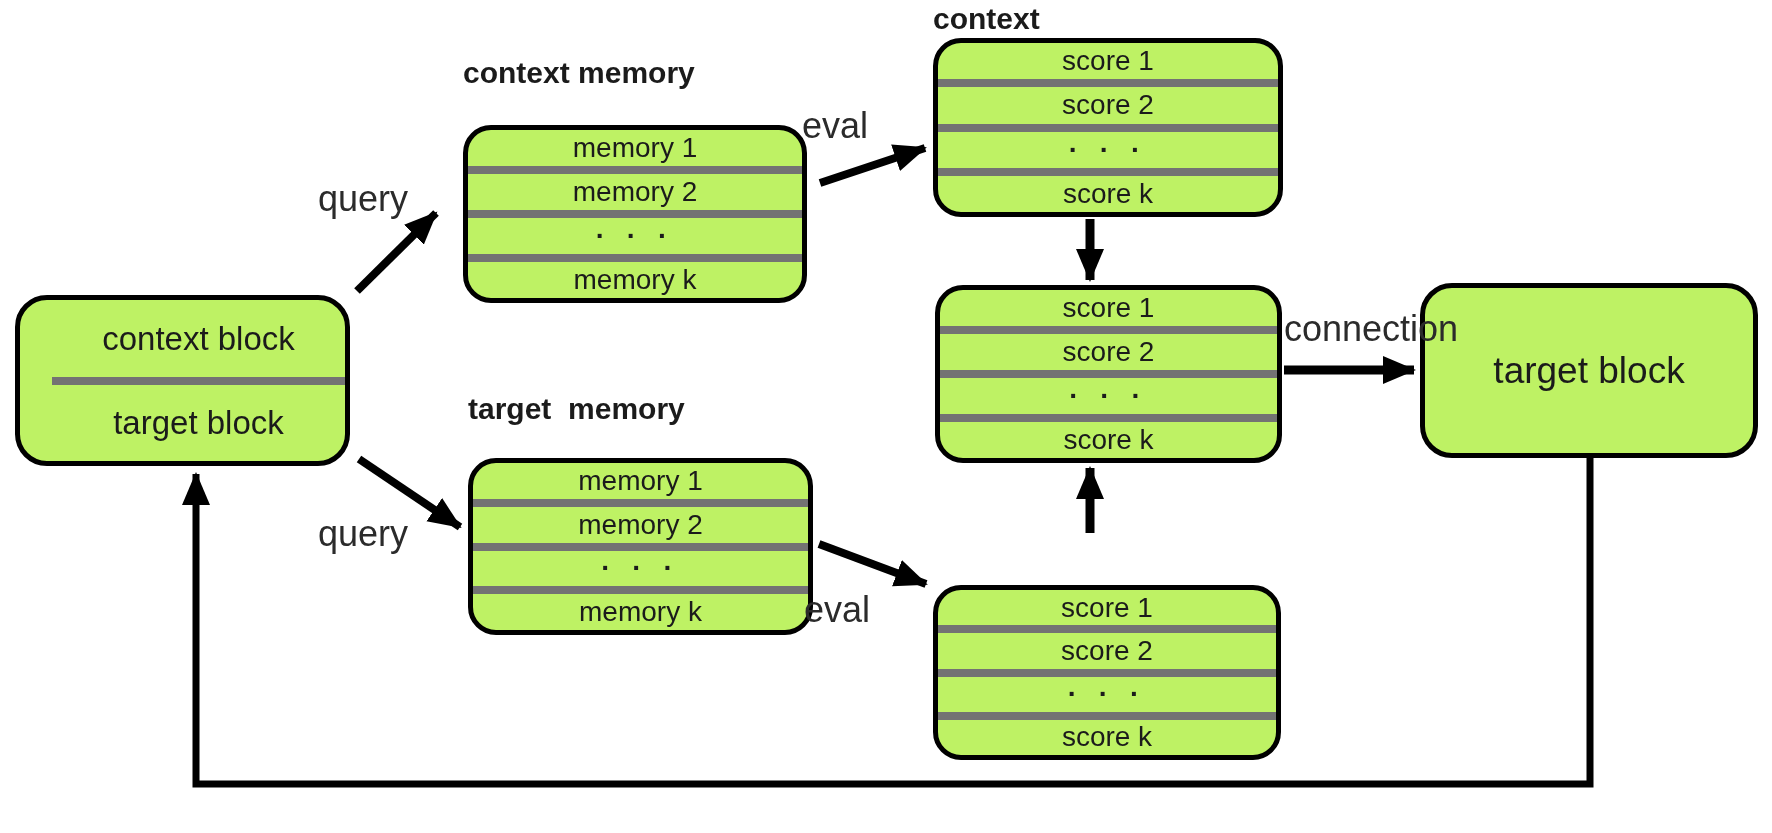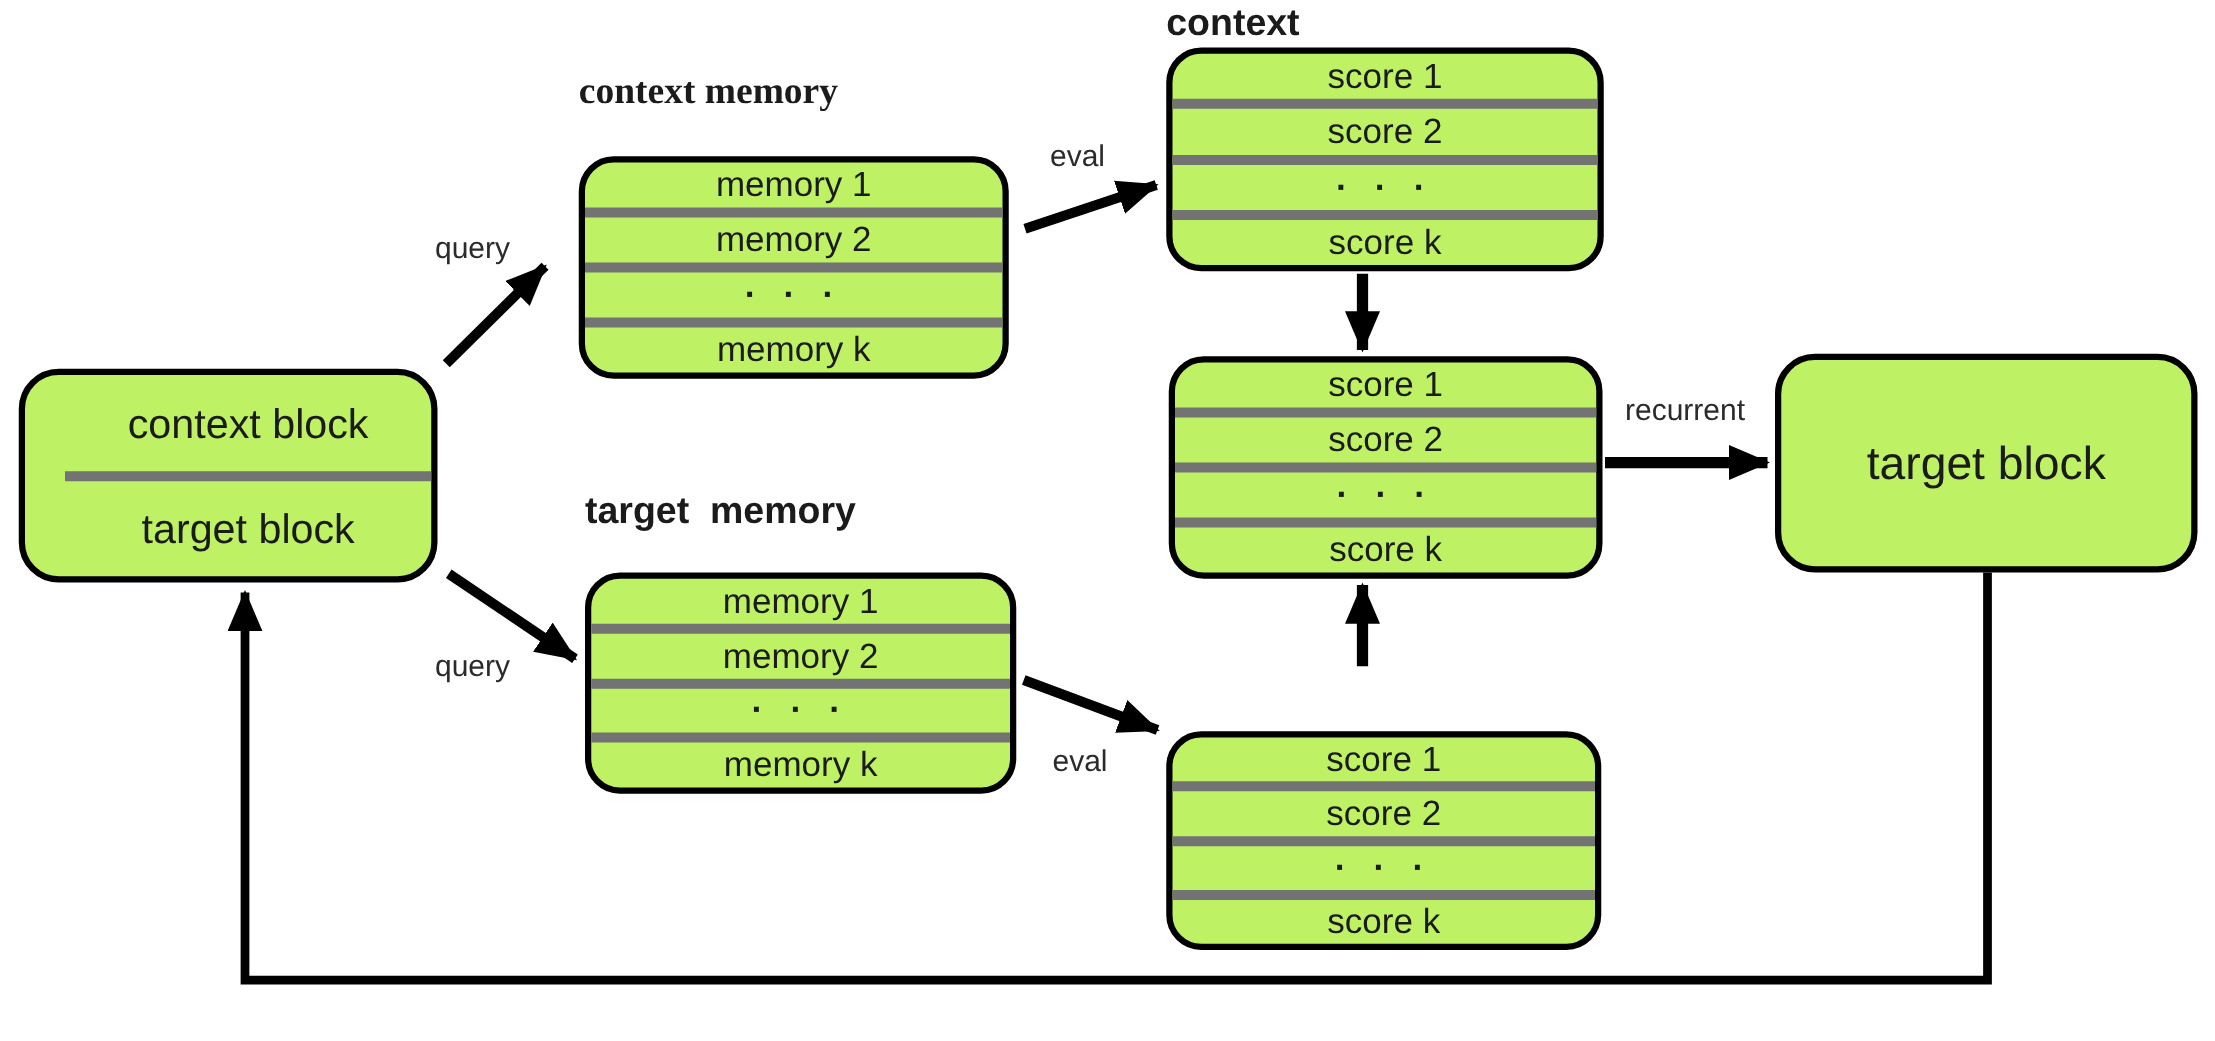--- a/index.html
+++ b/index.html
@@ -48,23 +48,22 @@
     font-size: 37px;
   }
 
   .box-title {
     font-weight: 700;
     font-size: 30px;
     white-space: pre;
     line-height: 34px;
   }
   .edge-label {
-    font-size: 24px;
+    font-size: 36px;
     color: #2b2b2b;
-    text-align: center;
     white-space: pre;
     line-height: 30px;
   }
   svg.connections { position: absolute; left: 0; top: 0; }
 </style>
 </head>
 <body>
 
 <div class="canvas">
 
@@ -82,21 +81,21 @@
     <line x1="359" y1="459" x2="460" y2="527" stroke="#000" stroke-width="8" marker-end="url(#ah)"></line>
     <line x1="819" y1="544" x2="926" y2="584" stroke="#000" stroke-width="8" marker-end="url(#ah)"></line>
     <path d="M 1590 458 L 1590 784 L 196 784 L 196 474" fill="none" stroke="#000" stroke-width="7" stroke-linejoin="miter" marker-end="url(#ah)"></path>
   </svg>
 
   <div class="abs node big-radius" style="left:15px; top:295px; width:335px; height:171px;padding-left:32px;">
     <div class="srow blockrow">context block</div>
     <div class="srow blockrow">target block</div>
   </div>
 
-  <div class="abs box-title" style="left:463px; top:56px; width:344px;font-family:Liberation Serif, serif;">context memory</div>
+  <div class="abs box-title" style="left:463px; top:56px; width:344px;">context memory</div>
   <div class="abs node" style="left:463px; top:125px; width:344px; height:178px;">
     <div class="srow">memory 1</div>
     <div class="srow">memory 2</div>
     <div class="srow dots">· · ·</div>
     <div class="srow">memory k</div>
   </div>
 
   <div class="abs box-title" style="left:933px; top:2px; width:350px;">context</div>
   <div class="abs node" style="left:933px; top:38px; width:350px; height:179px;">
     <div class="srow">score 1</div>
@@ -128,15 +127,15 @@
   </div>
 
   <div class="abs node big-radius single-label" style="left:1420px; top:283px; width:338px; height:175px;">
     <span>target block</span>
   </div>
 
   <div class="abs edge-label" style="left:318px; top:184px; width:120px;">query</div>
   <div class="abs edge-label" style="left:802px; top:111px; width:120px;">eval</div>
   <div class="abs edge-label" style="left:318px; top:519px; width:120px;">query</div>
   <div class="abs edge-label" style="left:804px; top:595px; width:120px;">eval</div>
-  <div class="abs edge-label" style="left:1284px; top:314px; width:128px;">recurrent</div>
+  <div class="abs edge-label" style="left:1284px; top:314px; width:128px;">connection</div>
 
 </div>
 
 </body></html>

